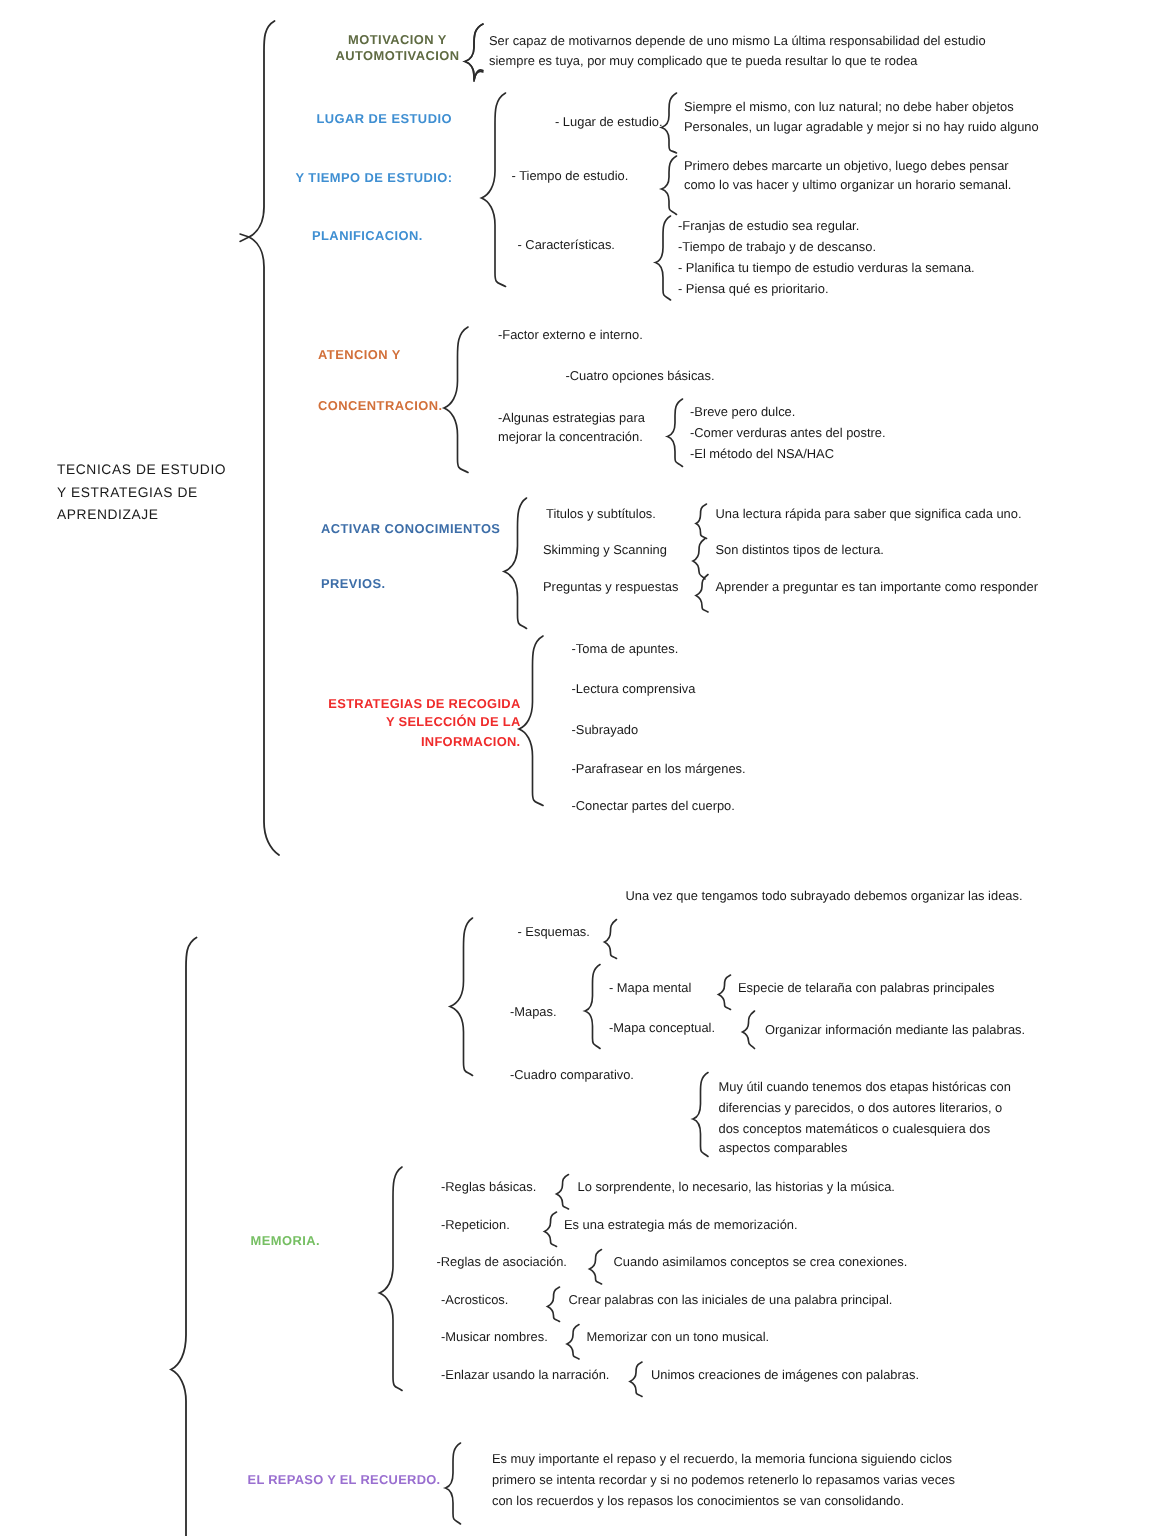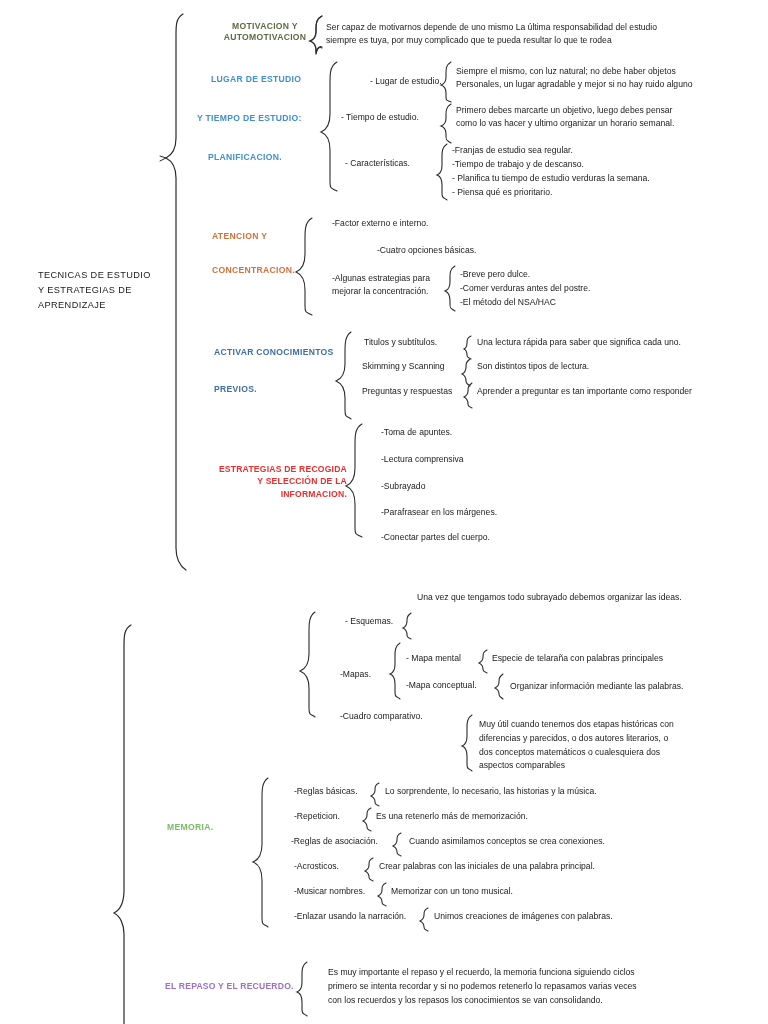--- a/index.html
+++ b/index.html
@@ -32,21 +32,21 @@
     line-height: 1.33;
   }
   
   .h-green-dark { color: #5f6b43; font-weight: bold; font-size: 8.6px; letter-spacing: .3px; }
   .h-blue       { color: #3f8fd2; font-weight: bold; font-size: 8.6px; letter-spacing: .3px; }
   .h-blue-deep  { color: #3d6ea8; font-weight: bold; font-size: 8.6px; letter-spacing: .3px; }
   .h-orange     { color: #d2703a; font-weight: bold; font-size: 8.6px; letter-spacing: .3px; }
   .h-red        { color: #ef2b2b; font-weight: bold; font-size: 8.6px; letter-spacing: .2px; }
   .h-green2     { color: #76bf63; font-weight: bold; font-size: 8.6px; letter-spacing: .3px; }
   .h-purple     { color: #9a6fd0; font-weight: bold; font-size: 8.6px; letter-spacing: .2px; }
-  .root-label   { color: #1a1a1a; font-size: 9.2px; letter-spacing: .4px; line-height: 1.65; }
+  .root-label   { color: #1a1a1a; font-size: 9.2px; letter-spacing: .4px; line-height: 1.65; margin-top: 38px; }
 
   
   .t  { color: #1a1a1a; font-size: 8.6px; }
   .lead { color: #1a1a1a; font-size: 8.6px; line-height: 1.5; }
 </style>
 </head>
 <body>
 
 <div id="page">
 
@@ -206,21 +206,21 @@
   <div class="node t" style="left:479px; top:718px; width:280px; line-height:1.6;">Muy útil cuando tenemos dos etapas históricas con
 diferencias y parecidos, o dos autores literarios, o
 dos conceptos matemáticos o cualesquiera dos
 aspectos comparables</div>
 
   <div class="node h-green2" style="left:167px; top:822px;">MEMORIA.</div>
   <div class="node t" style="left:294px; top:786px;">-Reglas básicas.</div>
   <div class="node t" style="left:385px; top:786px; width:300px;">Lo sorprendente, lo necesario, las historias y la música.</div>
 
   <div class="node t" style="left:294px; top:811px;">-Repeticion.</div>
-  <div class="node t" style="left:376px; top:811px; width:300px;">Es una retenerlo más de memorización.</div>
+  <div class="node t" style="left:376px; top:811px; width:300px;">Es una estrategia más de memorización.</div>
 
   <div class="node t" style="left:291px; top:836px;">-Reglas de asociación.</div>
   <div class="node t" style="left:409px; top:836px; width:300px;">Cuando asimilamos conceptos se crea conexiones.</div>
 
   <div class="node t" style="left:294px; top:861px;">-Acrosticos.</div>
   <div class="node t" style="left:379px; top:861px; width:300px;">Crear palabras con las iniciales de una palabra principal.</div>
 
   <div class="node t" style="left:294px; top:886px;">-Musicar nombres.</div>
   <div class="node t" style="left:391px; top:886px; width:300px;">Memorizar con un tono musical.</div>
 

